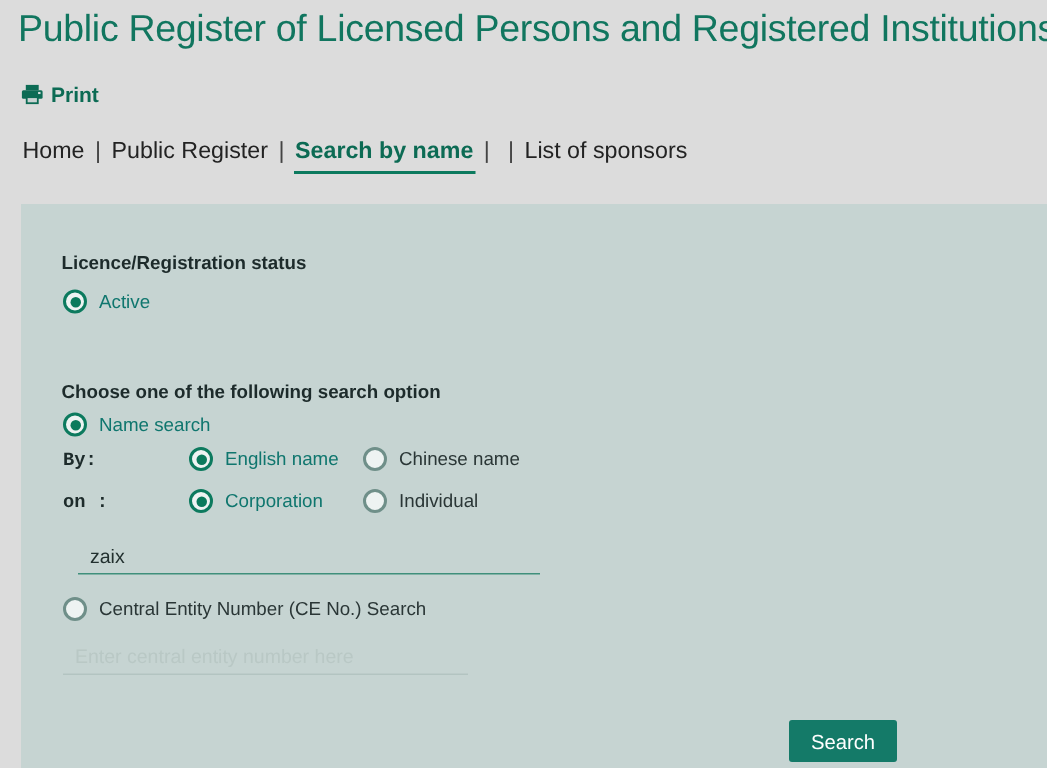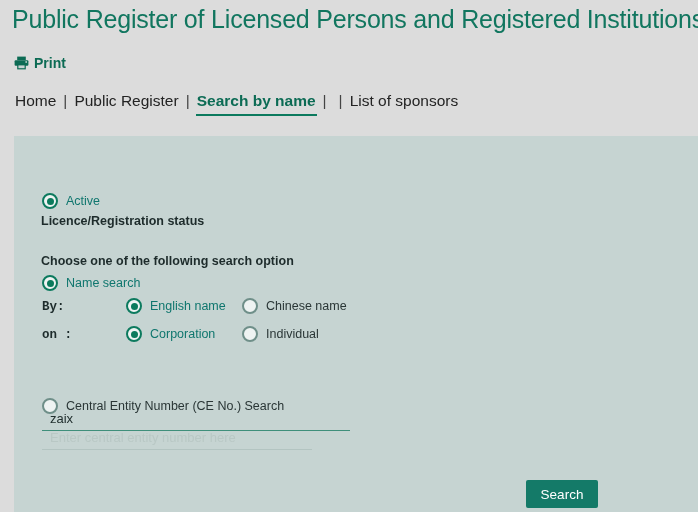--- a/index.html
+++ b/index.html
@@ -205,21 +205,21 @@
   <a class="nav-link">Public Register</a>
   <span class="nav-sep">|</span>
   <a class="nav-link active">Search by name</a>
   <span class="nav-sep">|</span>
   <span class="nav-sep">|</span>
   <a class="nav-link">List of sponsors</a>
 </nav>
 
 <section id="search-panel">
 
-  <div class="field-heading" style="left:27px; top:32px;margin-top:46px;">Licence/Registration status</div>
+  <div class="field-heading" style="left:27px; top:32px;">Licence/Registration status</div>
 
   <div class="radio-row selected" style="left:28px; top:57px;">
     <span class="radio checked"></span>
     <span class="radio-label">Active</span>
   </div>
 
 
   <div class="field-heading" style="left:27px; top:118px;">Choose one of the following search option</div>
 
   <div class="radio-row selected" style="left:28px; top:139px;">
@@ -244,21 +244,21 @@
   <div class="radio-row selected" style="left:112px; top:190px;">
     <span class="radio checked"></span>
     <span class="radio-label">Corporation</span>
   </div>
 
   <div class="radio-row" style="left:228px; top:190px;">
     <span class="radio muted"></span>
     <span class="radio-label">Individual</span>
   </div>
 
-  <input class="underline-input" style="left: 28px; top: 225px; width: 308px; height: 22px; margin-top: 48px;" type="text" value="zaix">
+  <input class="underline-input" style="left: 38px; top: 225px; width: 308px; height: 22px;" type="text" value="zaix">
 
   <div class="radio-row" style="left:28px; top:262px;">
     <span class="radio muted"></span>
     <span class="radio-label">Central Entity Number (CE No.) Search</span>
   </div>
 
   <input class="underline-input disabled" style="left: 28px; top: 292px; width: 270px; height: 22px;" type="text" disabled="" placeholder="Enter central entity number here">
 
   <button id="search-button">Search</button>
 

